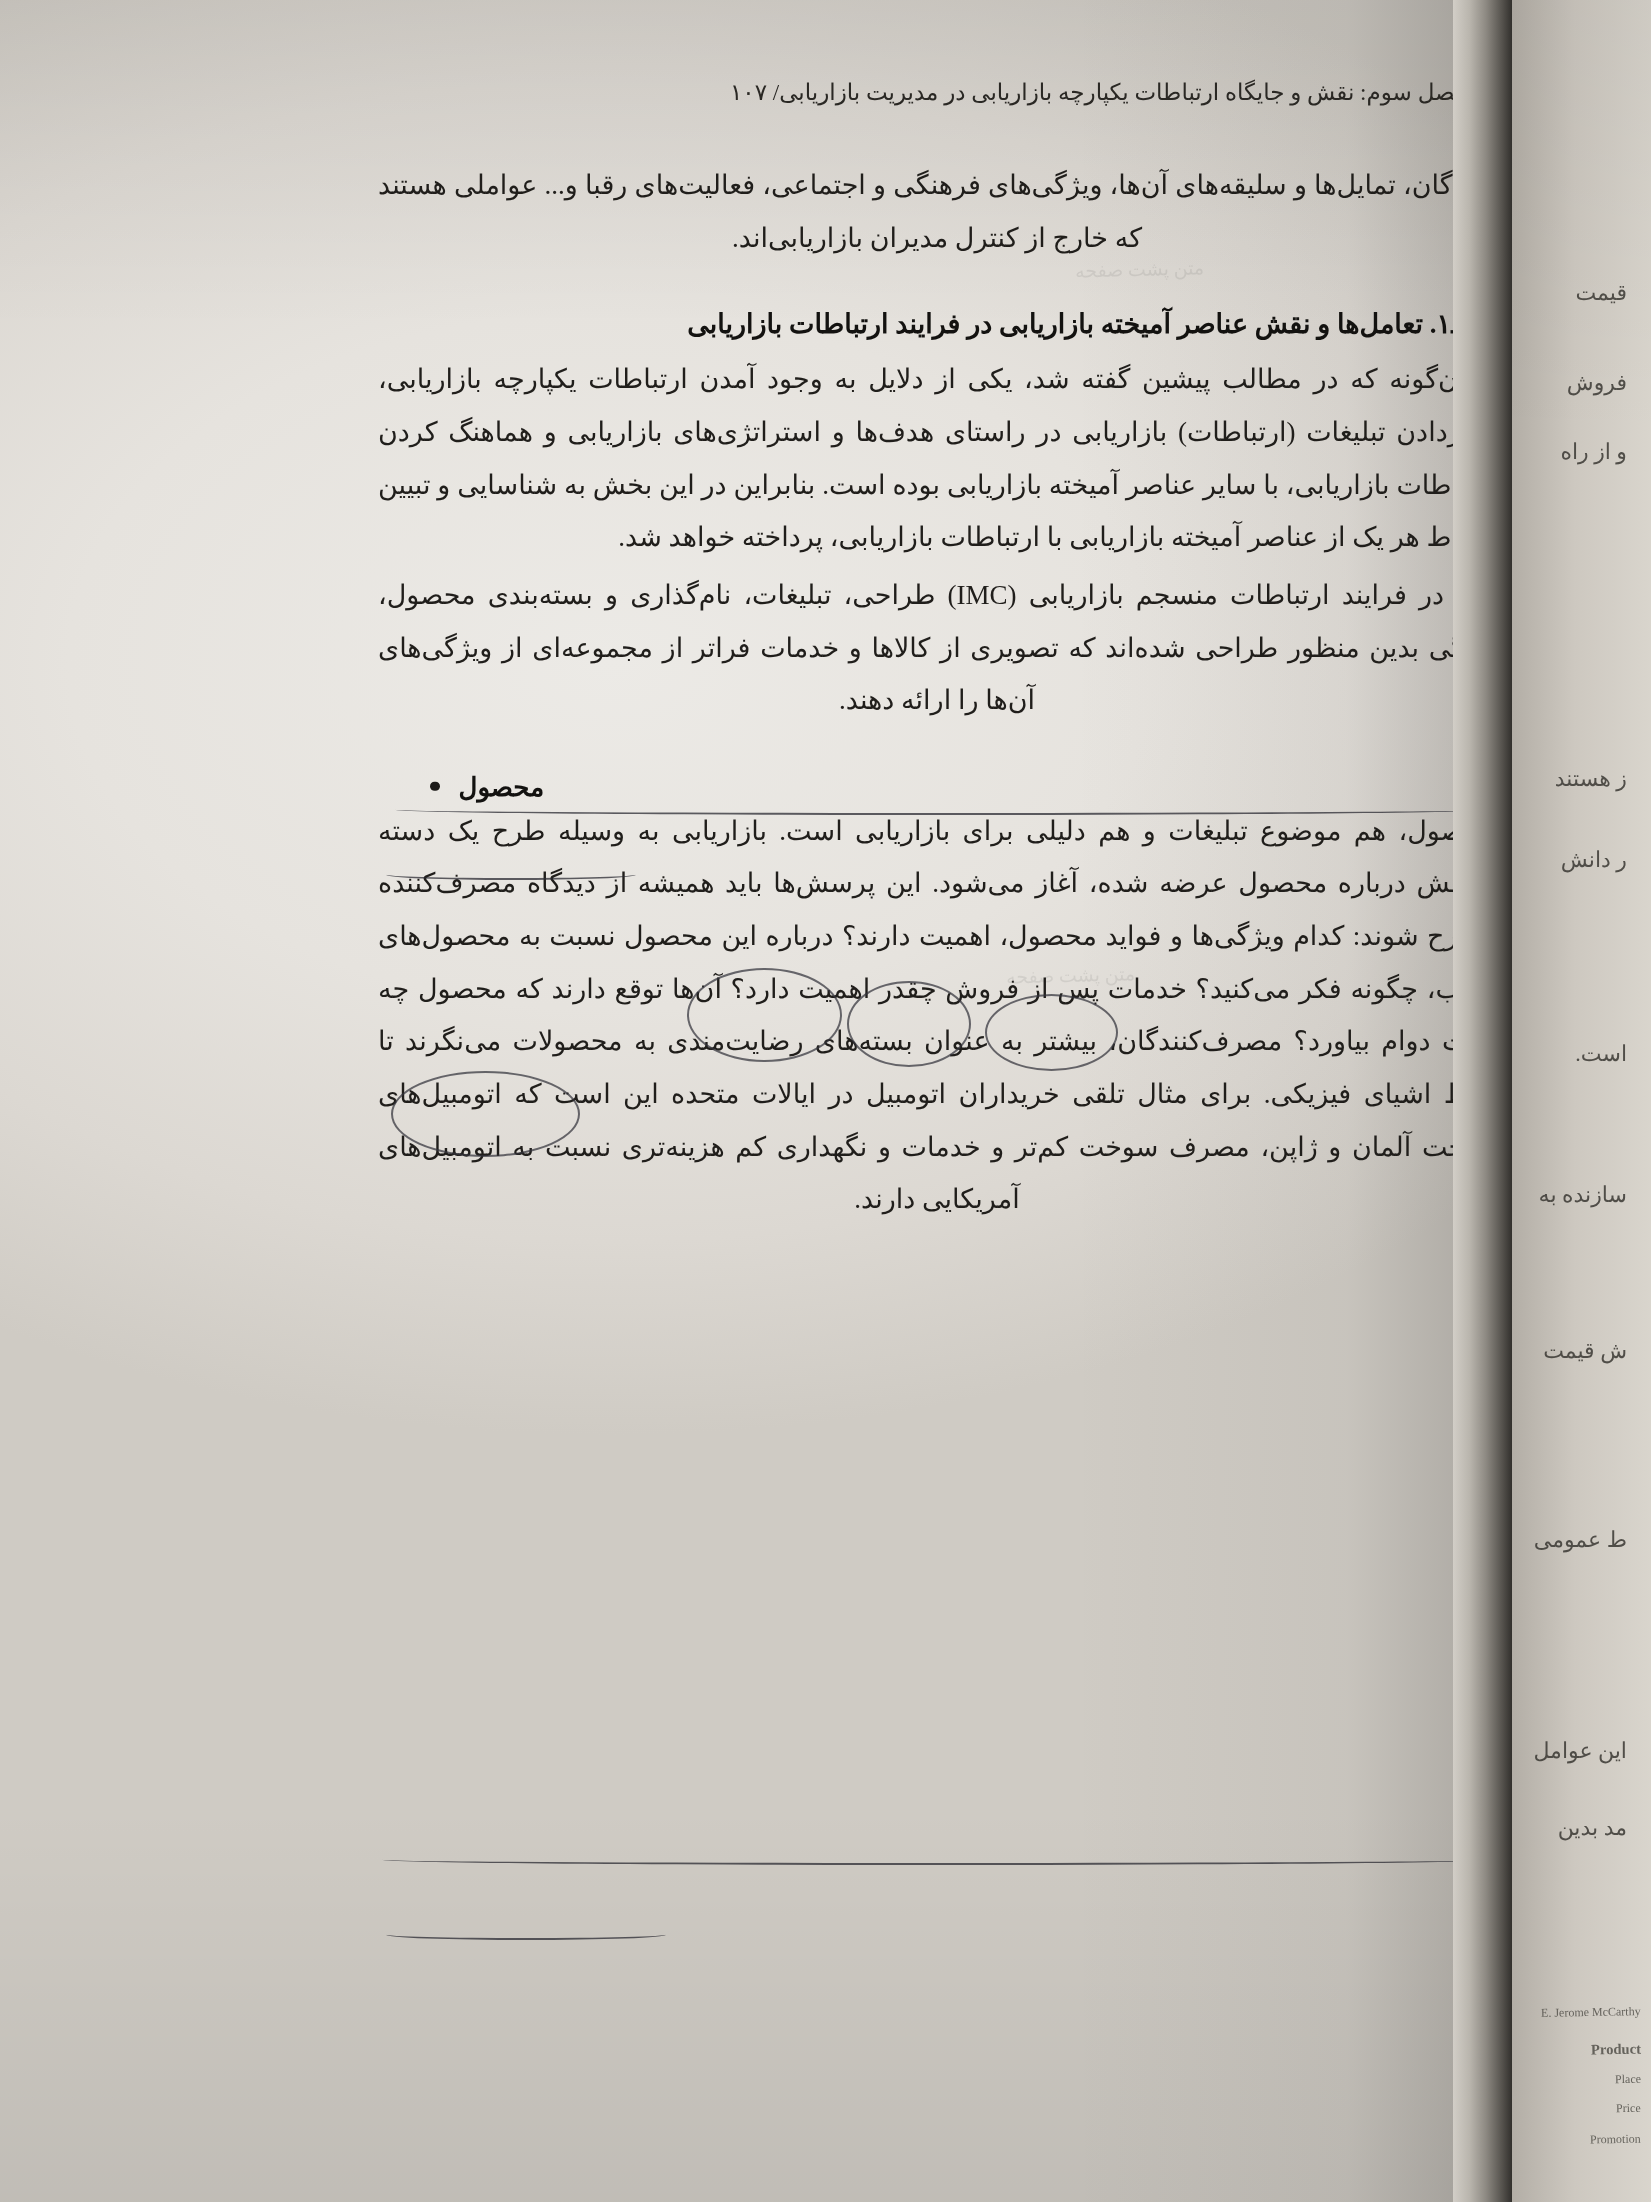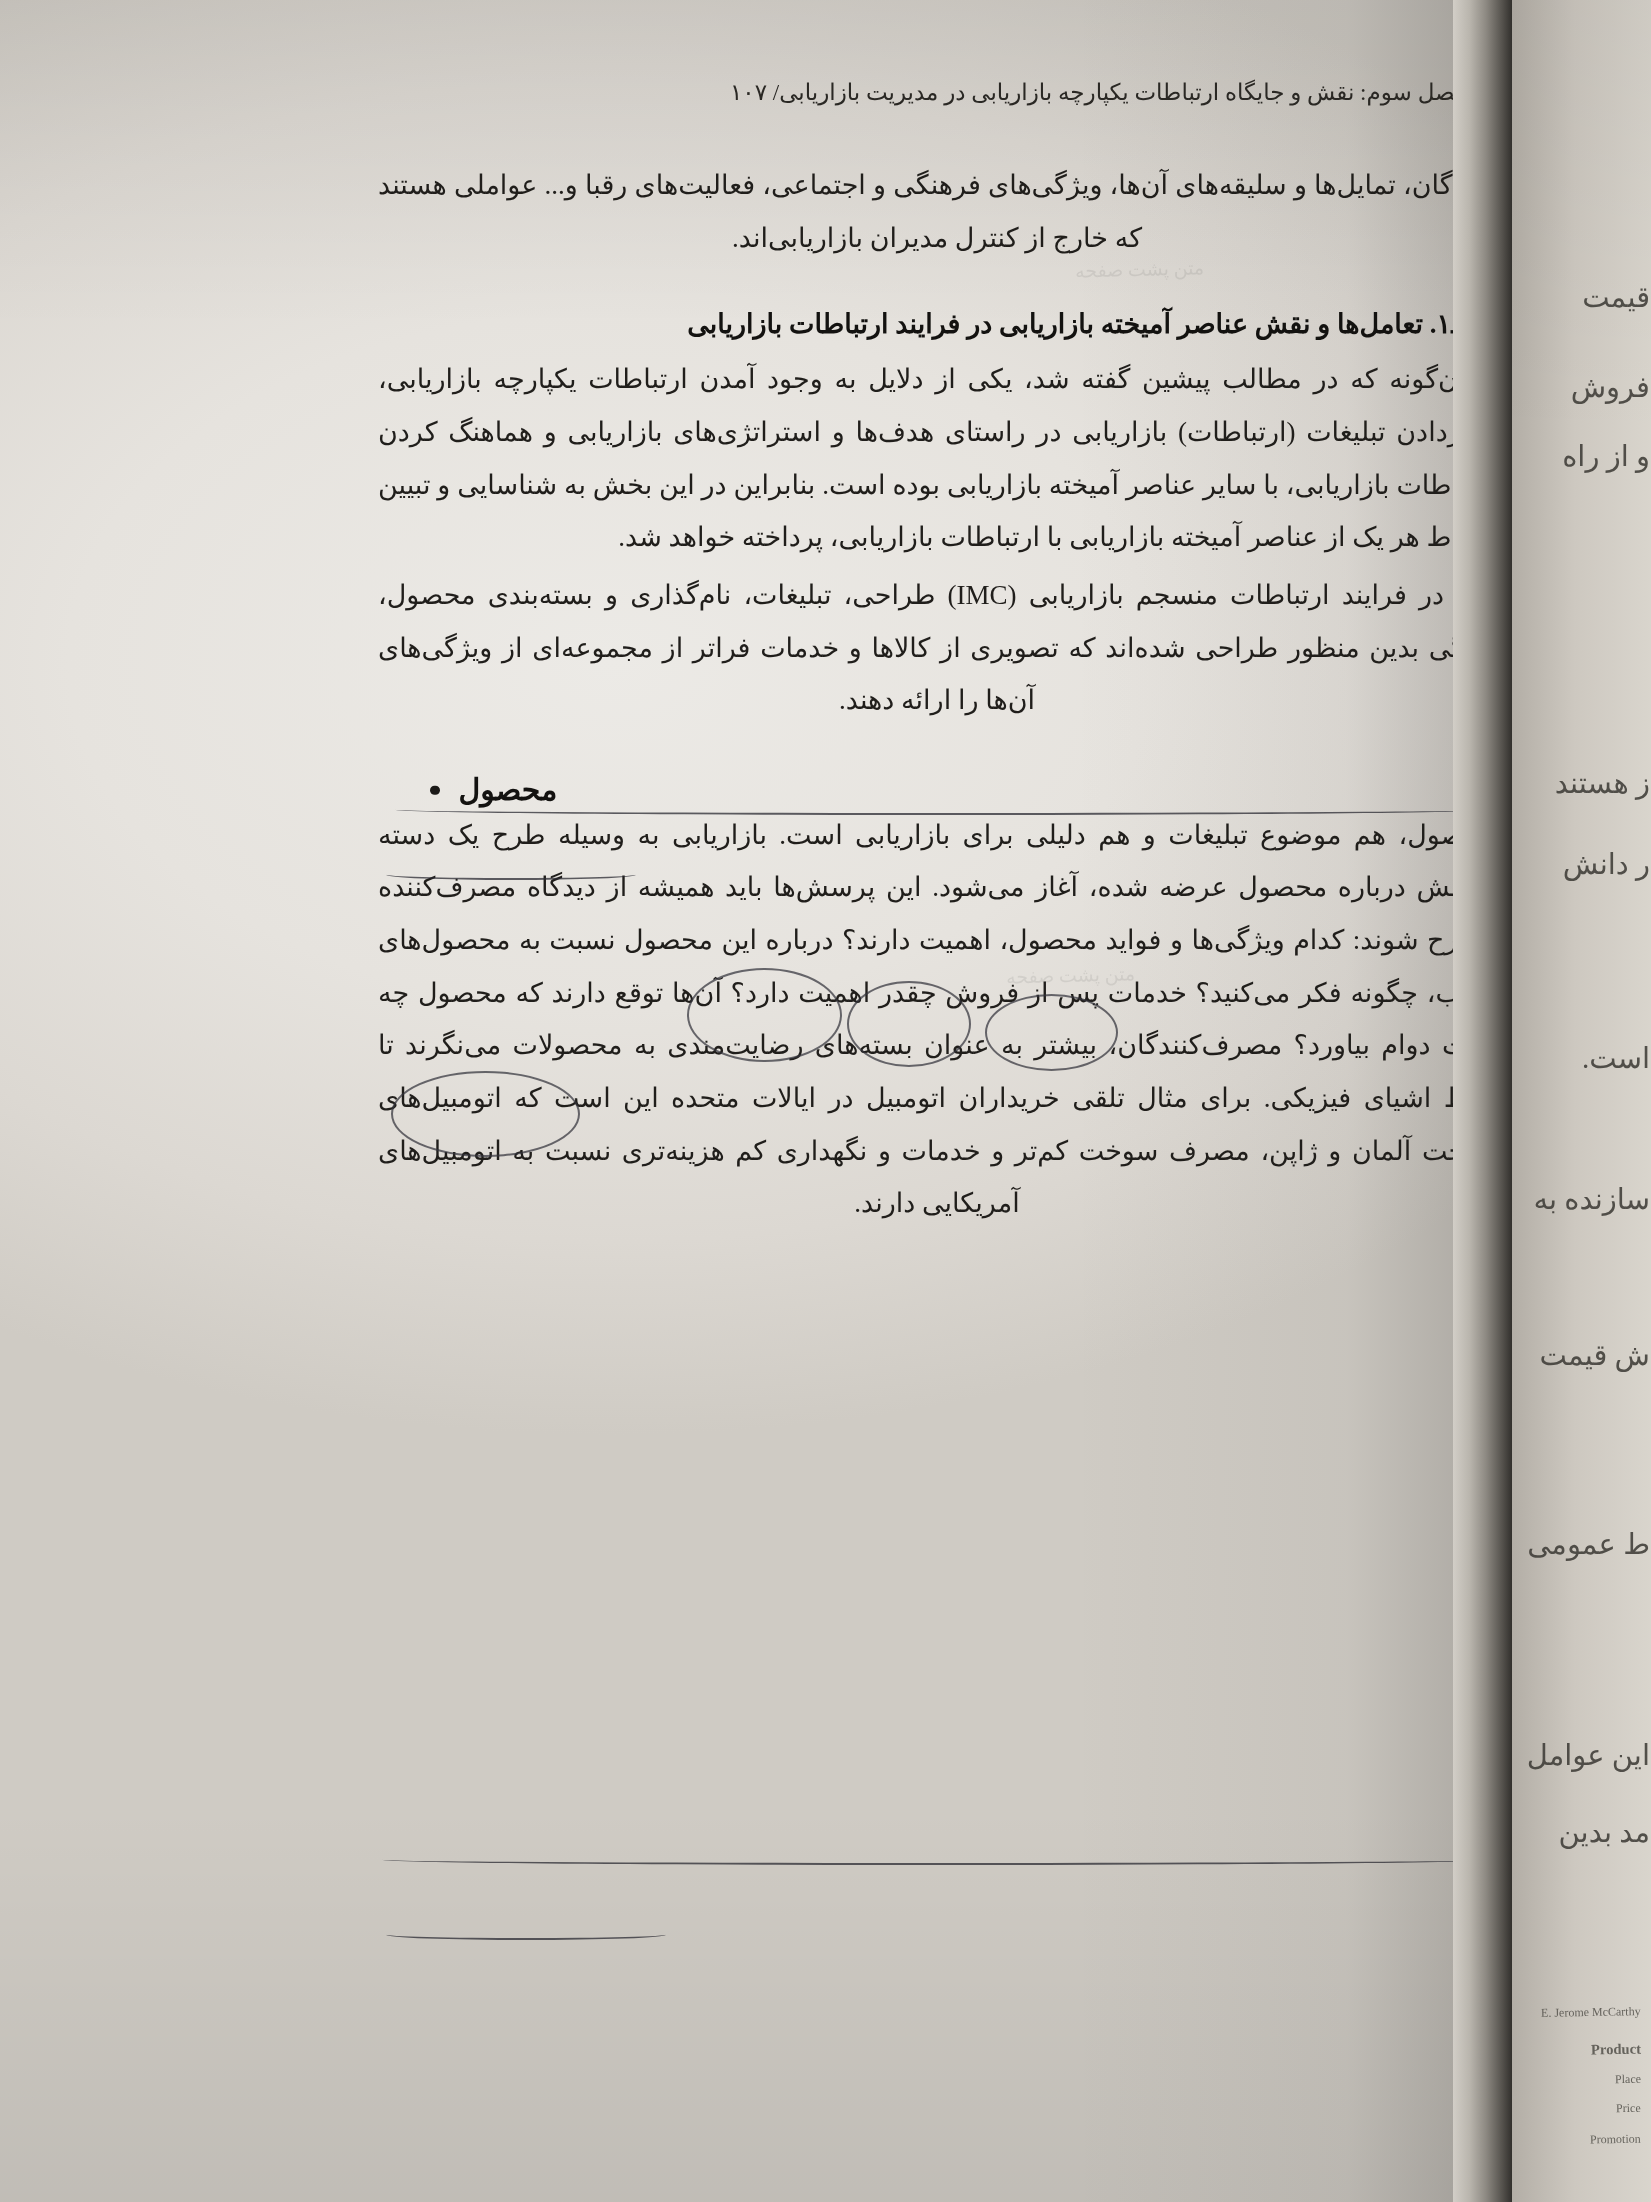--- a/index.html
+++ b/index.html
@@ -59,23 +59,23 @@
     overflow: hidden;
   }
   .facing-page::before {
     content: "";
     position: absolute;
     inset: 0;
     background: linear-gradient(to bottom, rgba(0,0,0,0.05), rgba(0,0,0,0) 20%);
   }
   .facing-line {
     position: absolute;
-    right: 1px;
+    right: 24px;
     color: #3a3833;
-    font-size: 29px;
+    font-size: 22px;
     white-space: nowrap;
     font-family: "Liberation Serif", "DejaVu Serif", serif;
     opacity: 0.85;
   }
   .facing-small {
     position: absolute;
     right: 10.3px;
     color: #4a4842;
     font-size: 12px;
     white-space: nowrap;
@@ -134,21 +134,21 @@
   }
   .bullet-dot {
     width: 9.5px;
     height: 9.5px;
     border-radius: 50%;
     background: #1c1a18;
     flex: 0 0 auto;
     transform: translateY(-5.2px);
   }
   .bullet-label {
-    font-size: 30px;
+    font-size: 26px;
     font-weight: bold;
     color: #131210;
   }
 
   
   .annot {
     position: absolute;
     pointer-events: none;
   }
   .underline {

